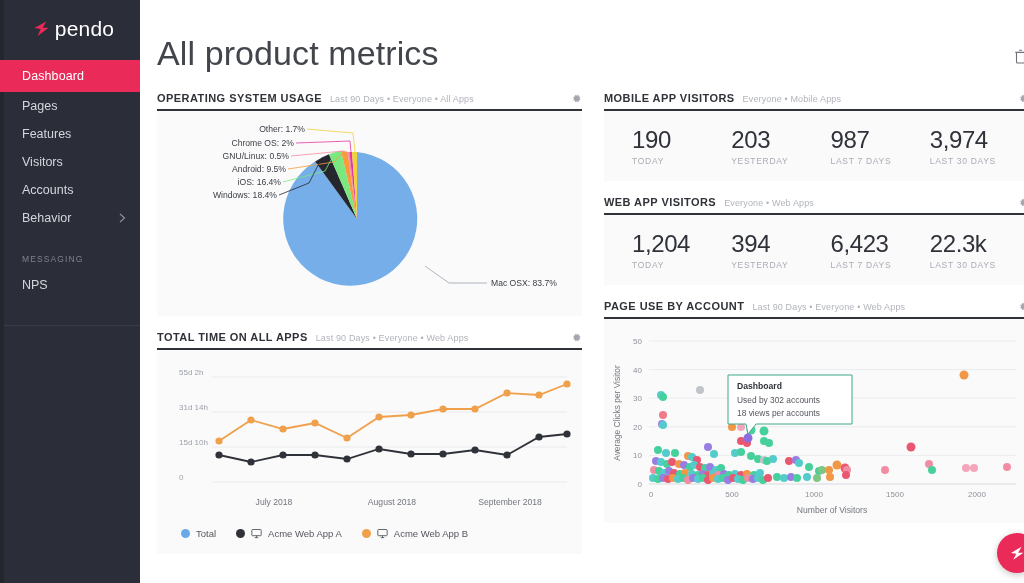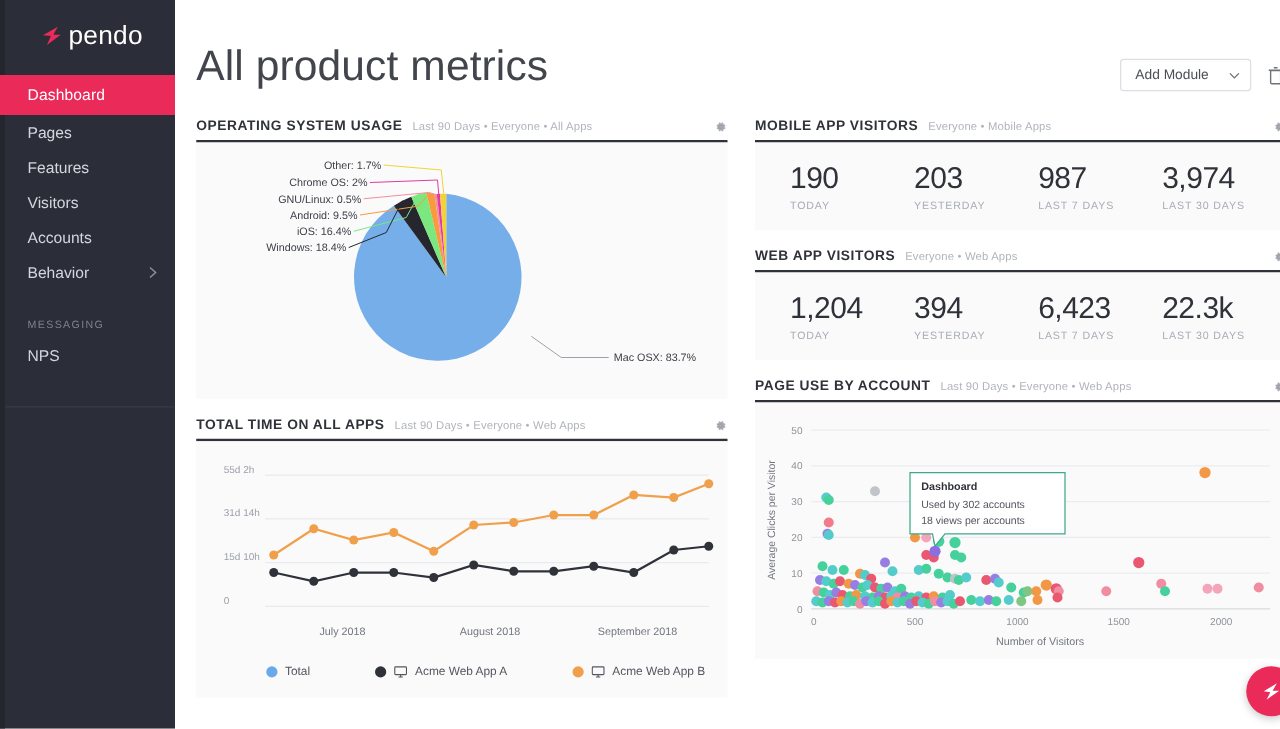--- a/index.html
+++ b/index.html
@@ -119,21 +119,21 @@
 
   
   .pie-body { height: 205px; }
 
   
   .line-body { padding-bottom: 4px; }
   .legend {
     display: flex; align-items: center; gap: 20px;
     padding: 4px 0 11px 24px;
   }
-  .legend-item { display: flex; align-items: center; gap: 6px; cursor: pointer; margin-left: 32px; }
+  .legend-item { display: flex; align-items: center; gap: 6px; cursor: pointer; }
   .legend-dot { width: 9px; height: 9px; border-radius: 50%; display: block; }
   .legend-text { font-size: 9.5px; color: #53565d; }
   .legend-mon { width: 11px; height: 11px; display: block; color: #53565d; }
 
   
   .fab {
     position: absolute; right: 14px; bottom: 10px;
     width: 40px; height: 40px; border-radius: 50%;
     background: #ea2a59; box-shadow: 0 2px 7px rgba(0,0,0,.22);
     display: flex; align-items: center; justify-content: center;
@@ -188,26 +188,20 @@
     </div>
 
     <div class="sidebar-rule"></div>
   </aside>
 
   <main class="main">
 
     <div class="page-head">
       <h1 class="page-title">All product metrics</h1>
       <div class="head-tools">
-        <div class="add-module">
-          <span>Add Module</span>
-          <svg class="chev" viewBox="0 0 10 10">
-            <path d="M1 3 L5 7 L9 3" fill="none" stroke="#6d7179" stroke-width="1.2"></path>
-          </svg>
-        </div>
         <div class="trash-btn">
           <svg width="13" height="15" viewBox="0 0 13 15">
             <path d="M2.5 3.5 h8 v9.5 a1 1 0 0 1 -1 1 h-6 a1 1 0 0 1 -1 -1 Z" fill="none" stroke="#6d7179" stroke-width="1.1"></path>
             <path d="M1 3.2 h11 M5 1.2 h3" fill="none" stroke="#6d7179" stroke-width="1.1"></path>
           </svg>
         </div>
       </div>
     </div>
 
     <div class="grid">

